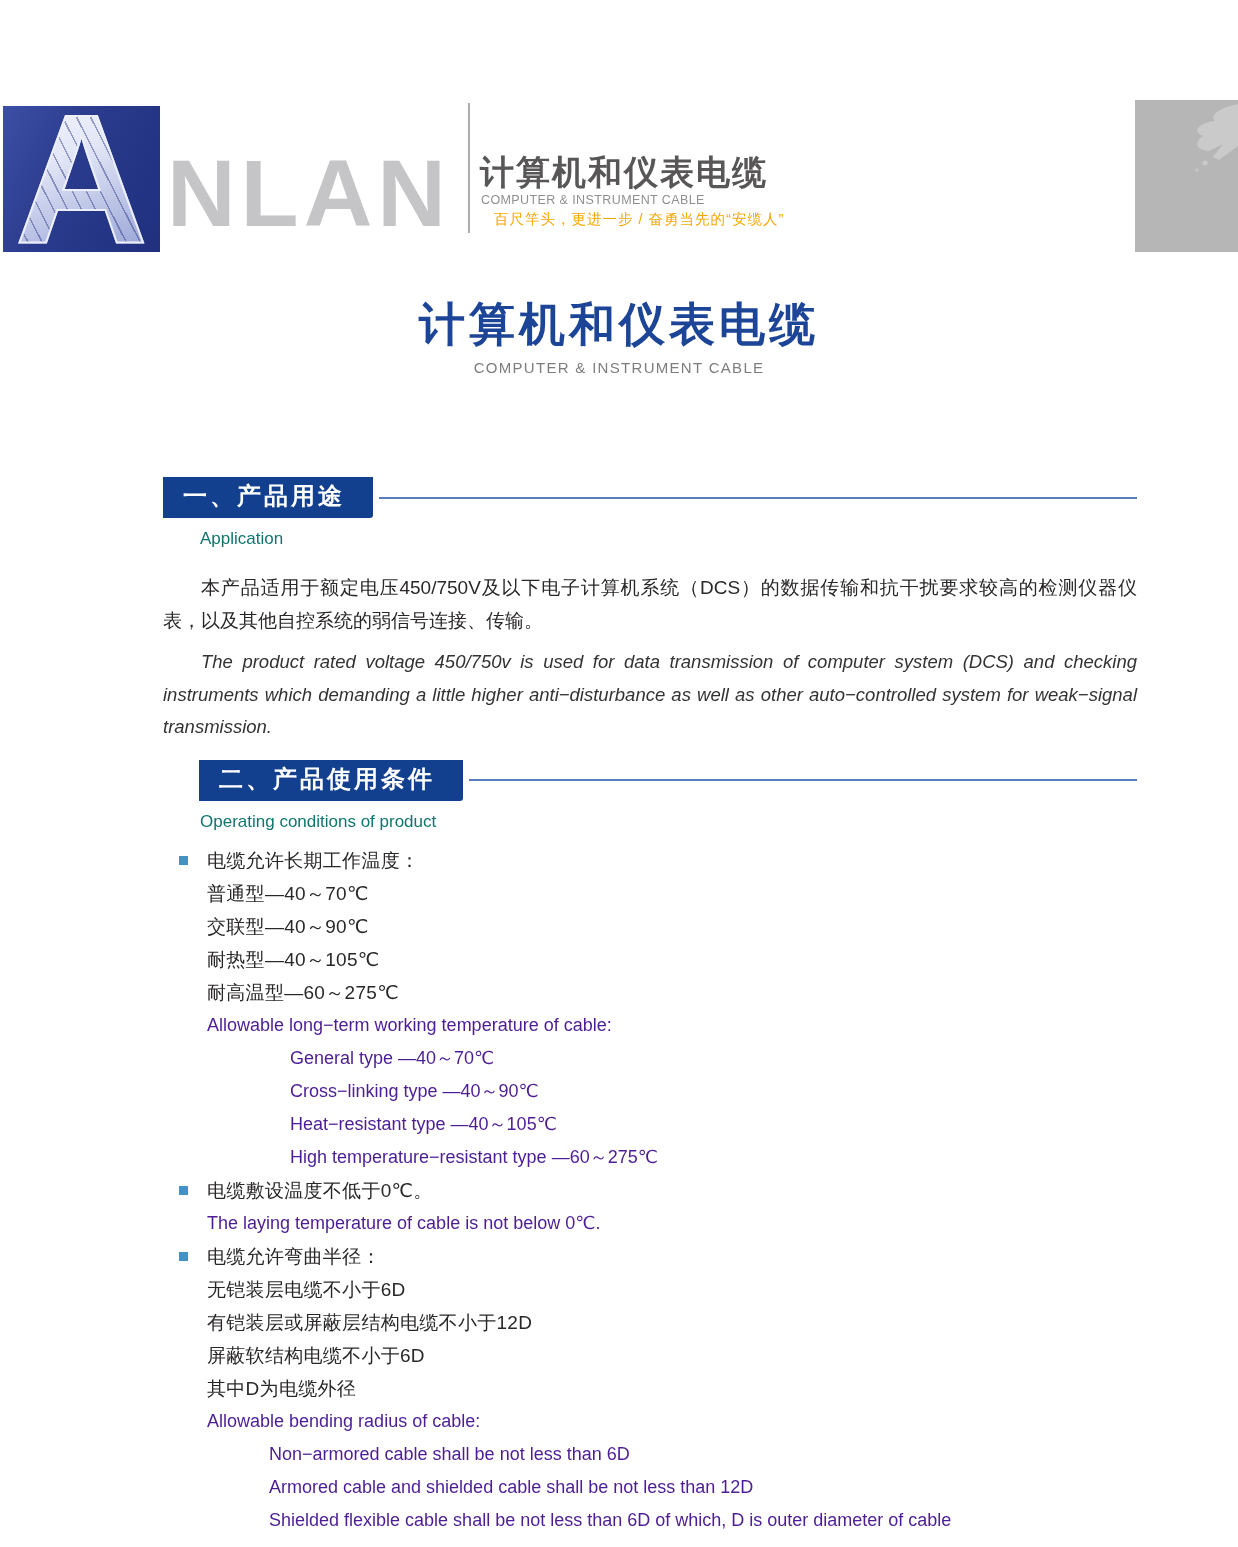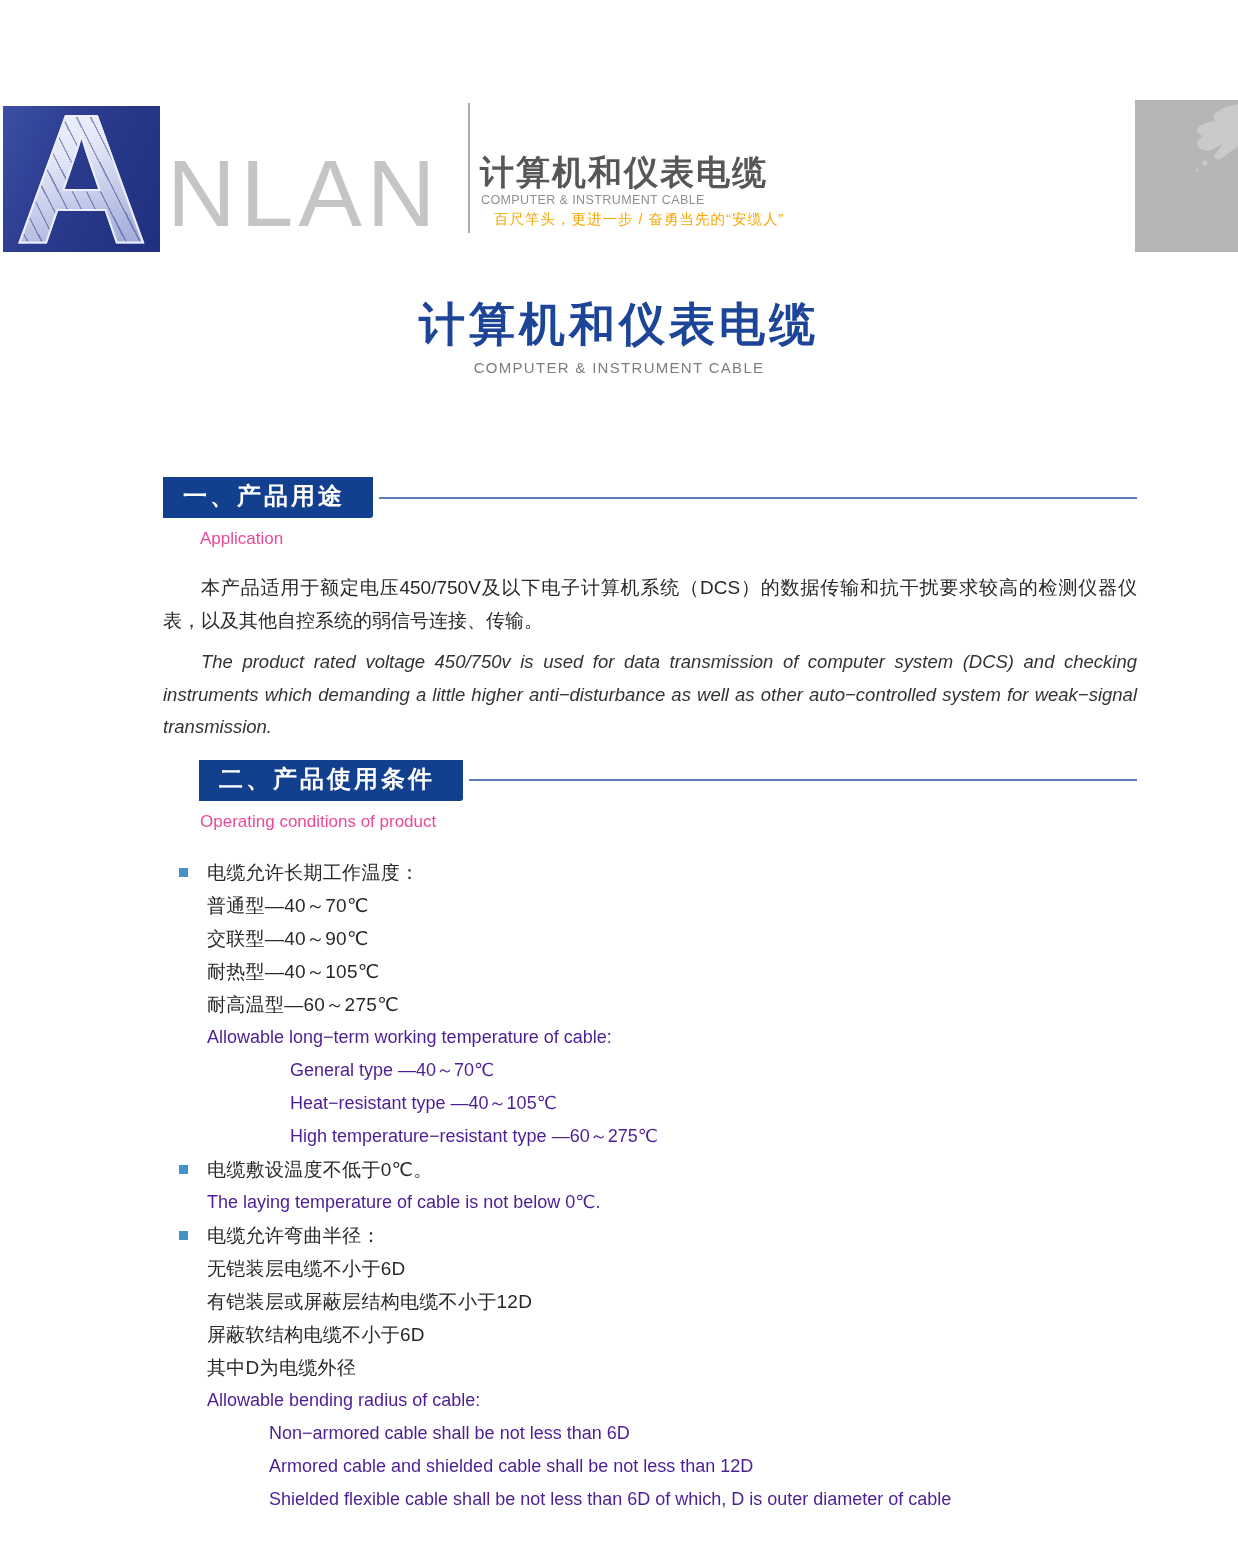--- a/index.html
+++ b/index.html
@@ -27,46 +27,46 @@
   }
   .logo-a{
     position:absolute;left:12px;top:-20px;font-size:184px;line-height:1;font-weight:bold;
     background:
       repeating-linear-gradient(63deg,rgba(43,55,130,0) 0 11px,rgba(43,55,130,.45) 11px 12.5px),
       linear-gradient(160deg,#f7f8ff 0%,#e2e6f6 38%,#b3bce2 72%,#8e9ace 100%);
     -webkit-background-clip:text;background-clip:text;color:transparent;
     -webkit-text-stroke:2px #eceef9;
   }
   .logo-rest{
-    position:absolute;left:167px;top:146px;font-size:95px;line-height:1;font-weight:normal;
+    position:absolute;left:167px;top:146px;font-size:95px;line-height:1;font-weight:bold;
     letter-spacing:5px;color:var(--logo_gray);
   }
   .hdr-divider{position:absolute;left:468px;top:103px;width:2px;height:130px;background:#aeaeae;}
   .hdr-title-cn{position:absolute;left:480px;top:150px;font-size:34px;font-weight:bold;color:#585656;letter-spacing:2px;}
   .hdr-title-en{position:absolute;left:481px;top:193px;font-size:12.5px;color:var(--text_gray);letter-spacing:.4px;}
   .hdr-slogan{position:absolute;left:494px;top:210px;font-size:14.5px;font-weight:normal;color:var(--slogan_orange);letter-spacing:1px;}
   .photo{position:absolute;left:1135px;top:100px;width:103px;height:152px;background:var(--photo_gray);overflow:hidden;}
 
   
   .title-cn{position:absolute;left:0;right:0;top:294px;text-align:center;font-size:46px;font-weight:bold;color:var(--title_blue);letter-spacing:4px;}
   .title-en{position:absolute;left:0;right:0;top:359px;text-align:center;font-size:15px;color:#7d7d7d;letter-spacing:1.3px;}
 
   
   .content{position:absolute;left:163px;top:477px;width:974px;}
   .sec-head{display:flex;align-items:center;gap:6px;}
   .sec-bar{
     background:var(--accent_blue);color:#fff;font-size:24px;font-weight:bold;
     letter-spacing:3px;padding:3px 28px 6px 20px;white-space:nowrap;border-radius:0 0 3px 0;
   }
   .sec-rule{flex:1;height:2px;background:var(--rule_blue);}
-  .sub-label{font-size:17px;color:#ec4899;margin:11px 0 0 37px;}
+  .sub-label{font-size:17px;color:#0f766e;margin:11px 0 0 37px;}
   .para-cn{margin-top:22px;font-size:19px;line-height:33px;text-align:justify;text-indent:38px;}
   .para-en{margin-top:9px;font-size:18.5px;line-height:32.5px;text-align:justify;text-indent:38px;color:#353233;font-style:italic;}
   .sec2{margin-top:16px;padding-left:36px;}
-  .list{margin-top:24px;font-size:19px;letter-spacing:.3px;}
+  .list{margin-top:12px;font-size:19px;letter-spacing:.3px;}
   .line{position:relative;line-height:33px;padding-left:44px;}
   .line.en{font-size:18px;letter-spacing:0;color:#4c1d95;}
   .line .sq{position:absolute;left:16px;top:12px;width:9px;height:9px;background:var(--bullet_blue);}
   .ind2{padding-left:127px;}
   .ind3{padding-left:106px;}
 </style>
 </head>
 <body>
 
 <div class="page">
@@ -111,20 +111,21 @@
       <div class="line">
         <span class="sq"></span>
         <span>电缆允许长期工作温度：</span>
       </div>
       <div class="line">普通型—40～70℃</div>
       <div class="line">交联型—40～90℃</div>
       <div class="line">耐热型—40～105℃</div>
       <div class="line">耐高温型—60～275℃</div>
       <div class="line en">Allowable long−term working temperature of cable:</div>
       <div class="line en ind2">General type —40～70℃</div>
+      <div class="line en ind2">Cross−linking type —40～90℃</div>
       <div class="line en ind2">Heat−resistant type —40～105℃</div>
       <div class="line en ind2">High temperature−resistant type —60～275℃</div>
 
       <div class="line">
         <span class="sq"></span>
         <span>电缆敷设温度不低于0℃。</span>
       </div>
       <div class="line en">The laying temperature of cable is not below 0℃.</div>
 
       <div class="line">

